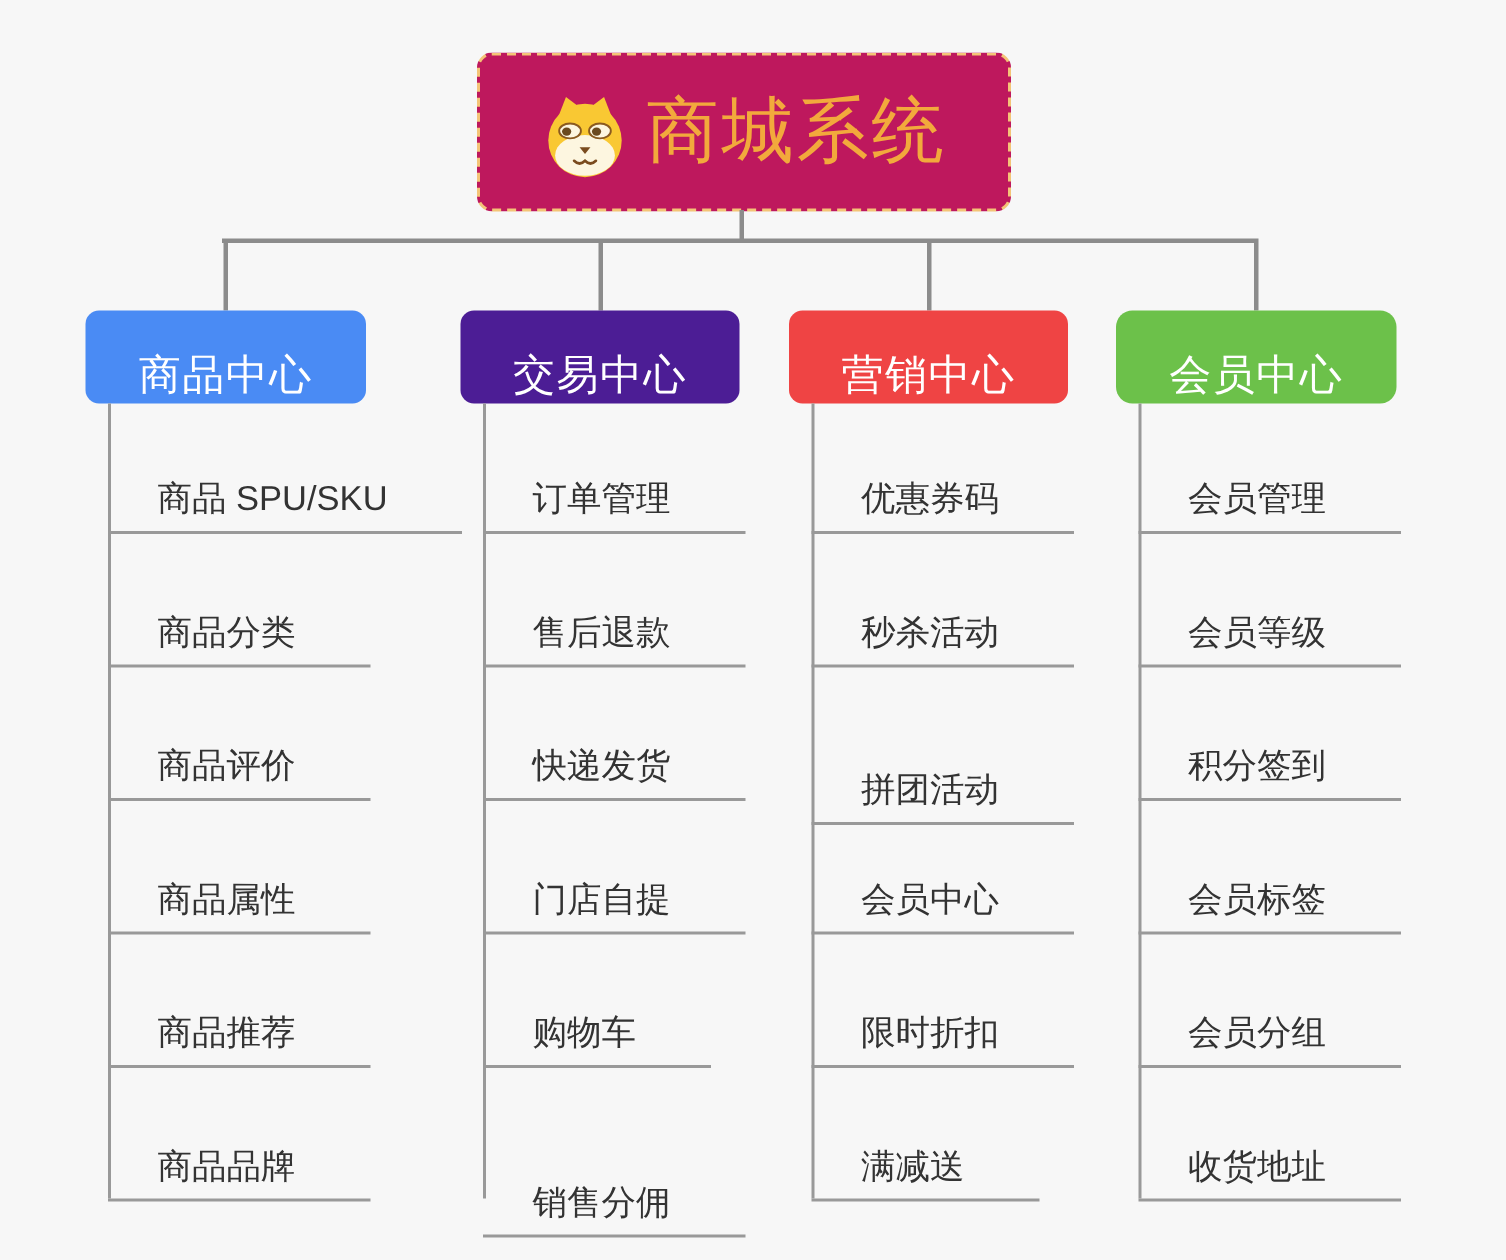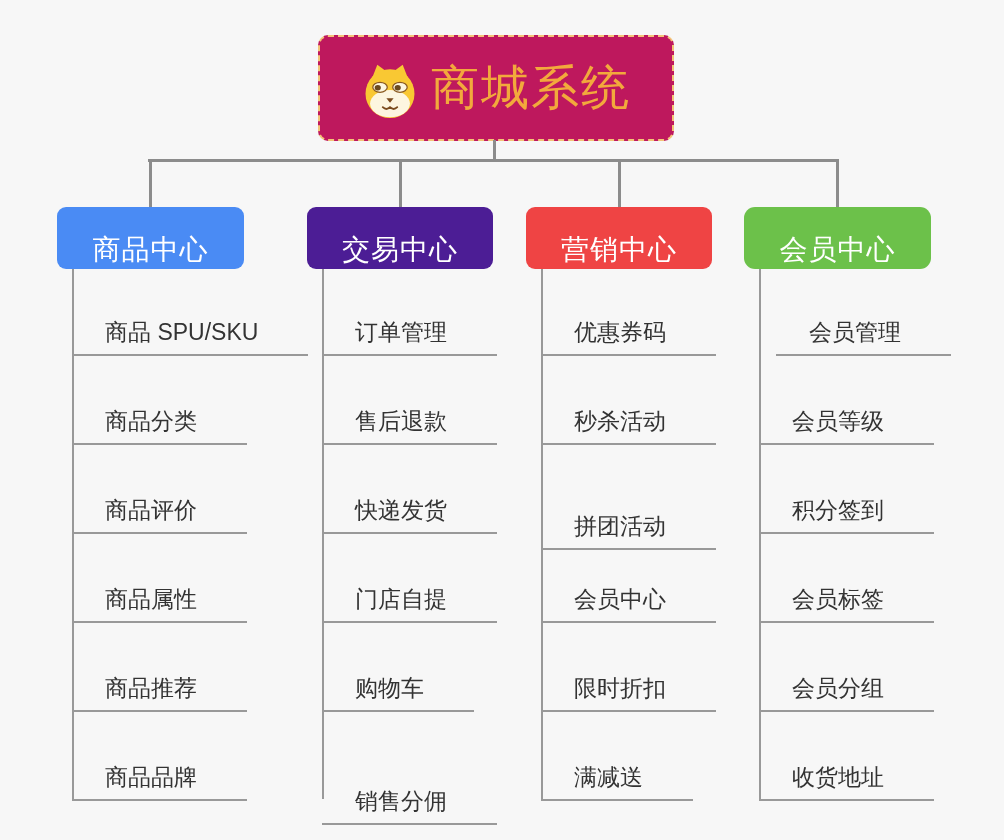--- a/index.html
+++ b/index.html
@@ -135,21 +135,21 @@
         </div>
   </div>
 
   <div>
     <div class="conn drop" style="left: 836px;"></div>
     <div class="branch-node" style="left: 744px; width: 187px; background: rgb(108, 193, 74); border-radius: 11px;">
       <span>会员中心</span>
     </div>
     <div class="trunk" style="left: 759px;"></div>
     <div>
-          <div class="child-row" style="left: 776px; top: 317px;">会员管理</div>
+          <div class="child-row" style="left: 759px; top: 317px;">会员管理</div>
           <div class="child-row" style="left: 759px; top: 406px;">会员等级</div>
           <div class="child-row" style="left: 759px; top: 495px;">积分签到</div>
           <div class="child-row" style="left: 759px; top: 584px;">会员标签</div>
           <div class="child-row" style="left: 759px; top: 673px;">会员分组</div>
           <div class="child-row" style="left: 759px; top: 762px;">收货地址</div>
         </div>
   </div>
 </div>
 </div>
 

